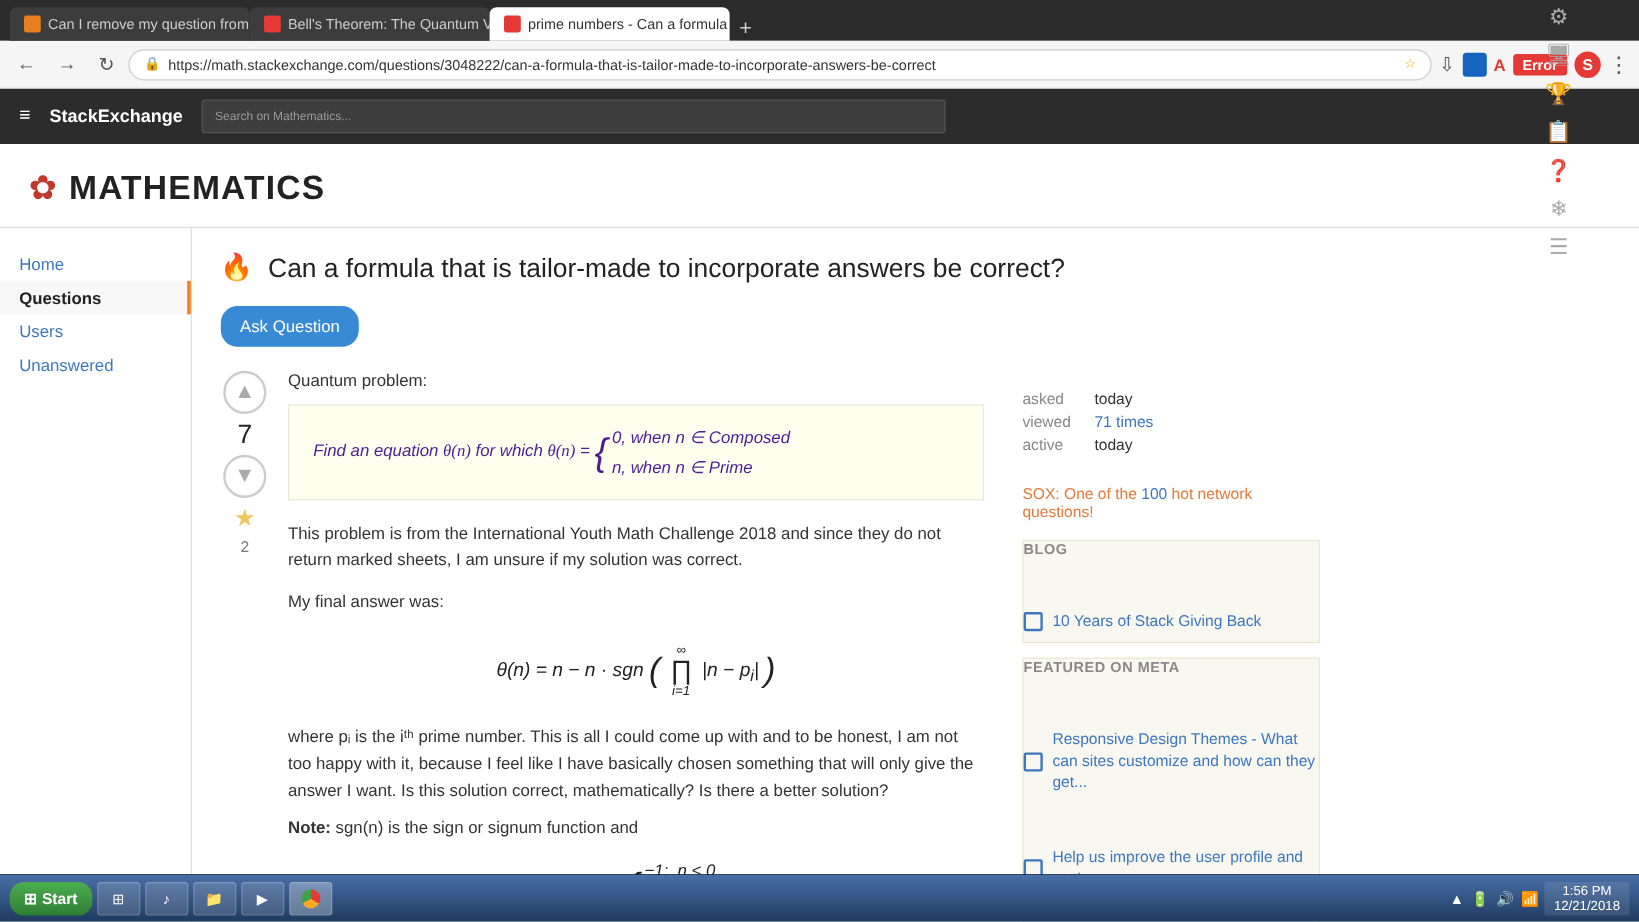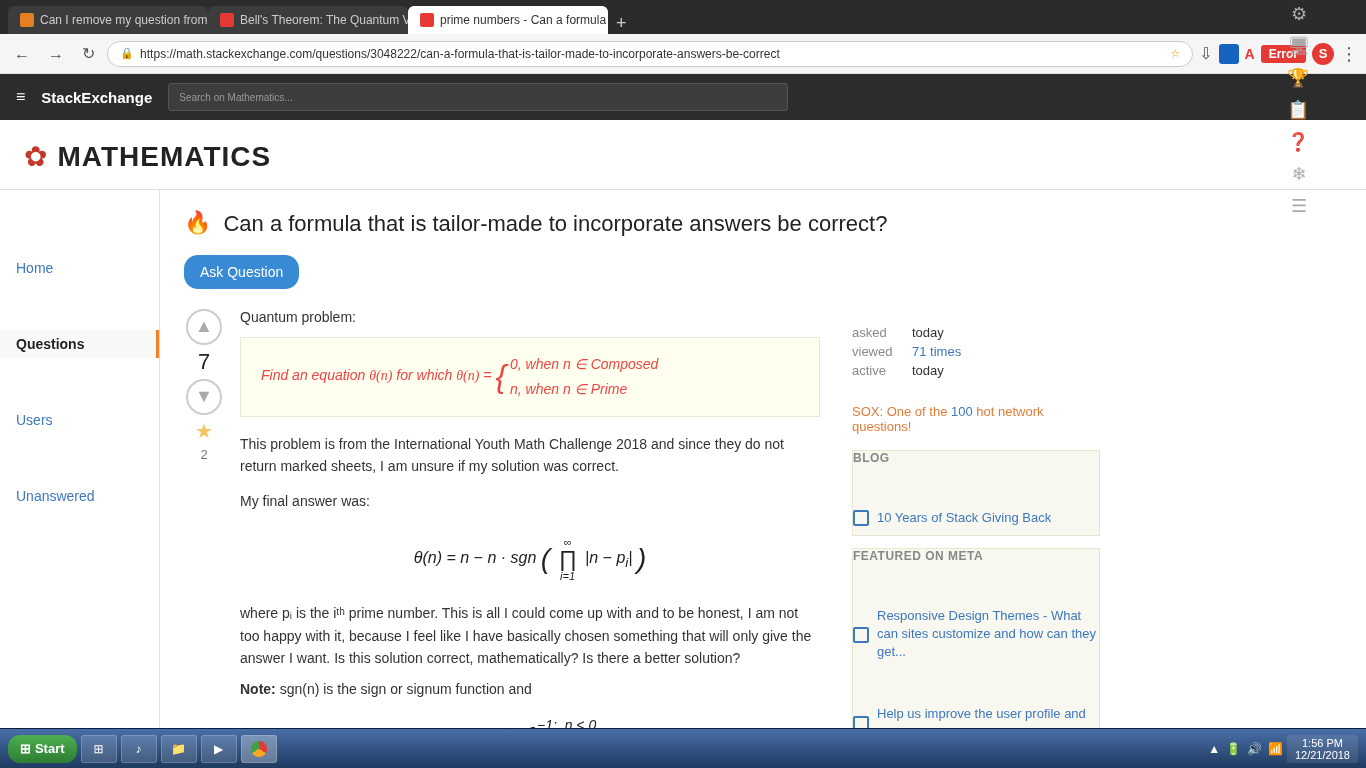--- a/index.html
+++ b/index.html
@@ -35,21 +35,21 @@
     .site-header { padding: 20px 24px 16px; border-bottom: 1px solid #e0e0e0; }
     .site-logo { display: flex; align-items: center; gap: 10px; }
     .logo-icon { color: #c0392b; font-size: 28px; }
     .logo-text { font-size: 28px; font-weight: 900; color: #222; letter-spacing: 1px; }
 
     
     .main-layout { display: flex; min-height: 600px; }
     
     
     .sidebar { width: 160px; padding: 16px 0; border-right: 1px solid #e0e0e0; flex-shrink: 0; }
-    .sidebar-item { display: block; padding: 6px 16px; color: #3d77be; font-size: 14px; text-decoration: none; cursor: pointer; margin-top: 48px; }
+    .sidebar-item { display: block; padding: 6px 16px; color: #3d77be; font-size: 14px; text-decoration: none; cursor: pointer; }
     .sidebar-item.active { font-weight: bold; color: #222; border-right: 3px solid #f48024; background: #f8f8f8; }
 
     
     .content { flex: 1; padding: 20px 24px; max-width: 980px; }
     
     .question-header { display: flex; align-items: flex-start; gap: 12px; margin-bottom: 16px; }
     .hot-icon { font-size: 22px; color: #c0392b; }
     .question-title { font-size: 22px; font-weight: normal; color: #222; line-height: 1.3; }
     
     .ask-btn { background: #378ad3; color: #fff; border: none; padding: 9px 16px; border-radius: 14px; font-size: 14px; cursor: pointer; margin-bottom: 20px; }
@@ -57,21 +57,21 @@
     .question-body { display: flex; gap: 16px; }
     .vote-section { display: flex; flex-direction: column; align-items: center; gap: 4px; width: 40px; flex-shrink: 0; }
     .vote-btn { background: none; border: 2px solid #ccc; border-radius: 50%; width: 36px; height: 36px; display: flex; align-items: center; justify-content: center; cursor: pointer; color: #aaa; font-size: 18px; }
     .vote-count { font-size: 22px; color: #222; font-weight: normal; }
     .fav-btn { color: #f0c75e; font-size: 20px; cursor: pointer; }
     .fav-count { font-size: 13px; color: #777; }
     
     .question-content { flex: 1; }
     .sample-problem { margin-bottom: 12px; font-size: 14px; color: #333; }
     
-    .math-box { background: #fffff0; border: 1px solid #e8e8d8; padding: 14px 20px; margin: 10px 0 16px; font-style: italic; color: #ef4444; line-height: 1.8; font-size: 14px; }
+    .math-box { background: #fffff0; border: 1px solid #e8e8d8; padding: 14px 20px; margin: 10px 0 16px; font-style: italic; color: #4c1d95; line-height: 1.8; font-size: 14px; }
     
     .question-text { color: #333; line-height: 1.6; font-size: 14px; margin-bottom: 12px; }
     
     .math-formula { text-align: center; padding: 12px 0; font-style: italic; font-size: 16px; color: #222; margin: 8px 0; }
     
     .question-note { color: #333; font-size: 14px; margin-top: 10px; }
     .note-bold { font-weight: bold; }
     
     .sgn-formula { text-align: center; padding: 8px 0; font-style: italic; font-size: 15px; color: #222; margin-top: 8px; }
 

